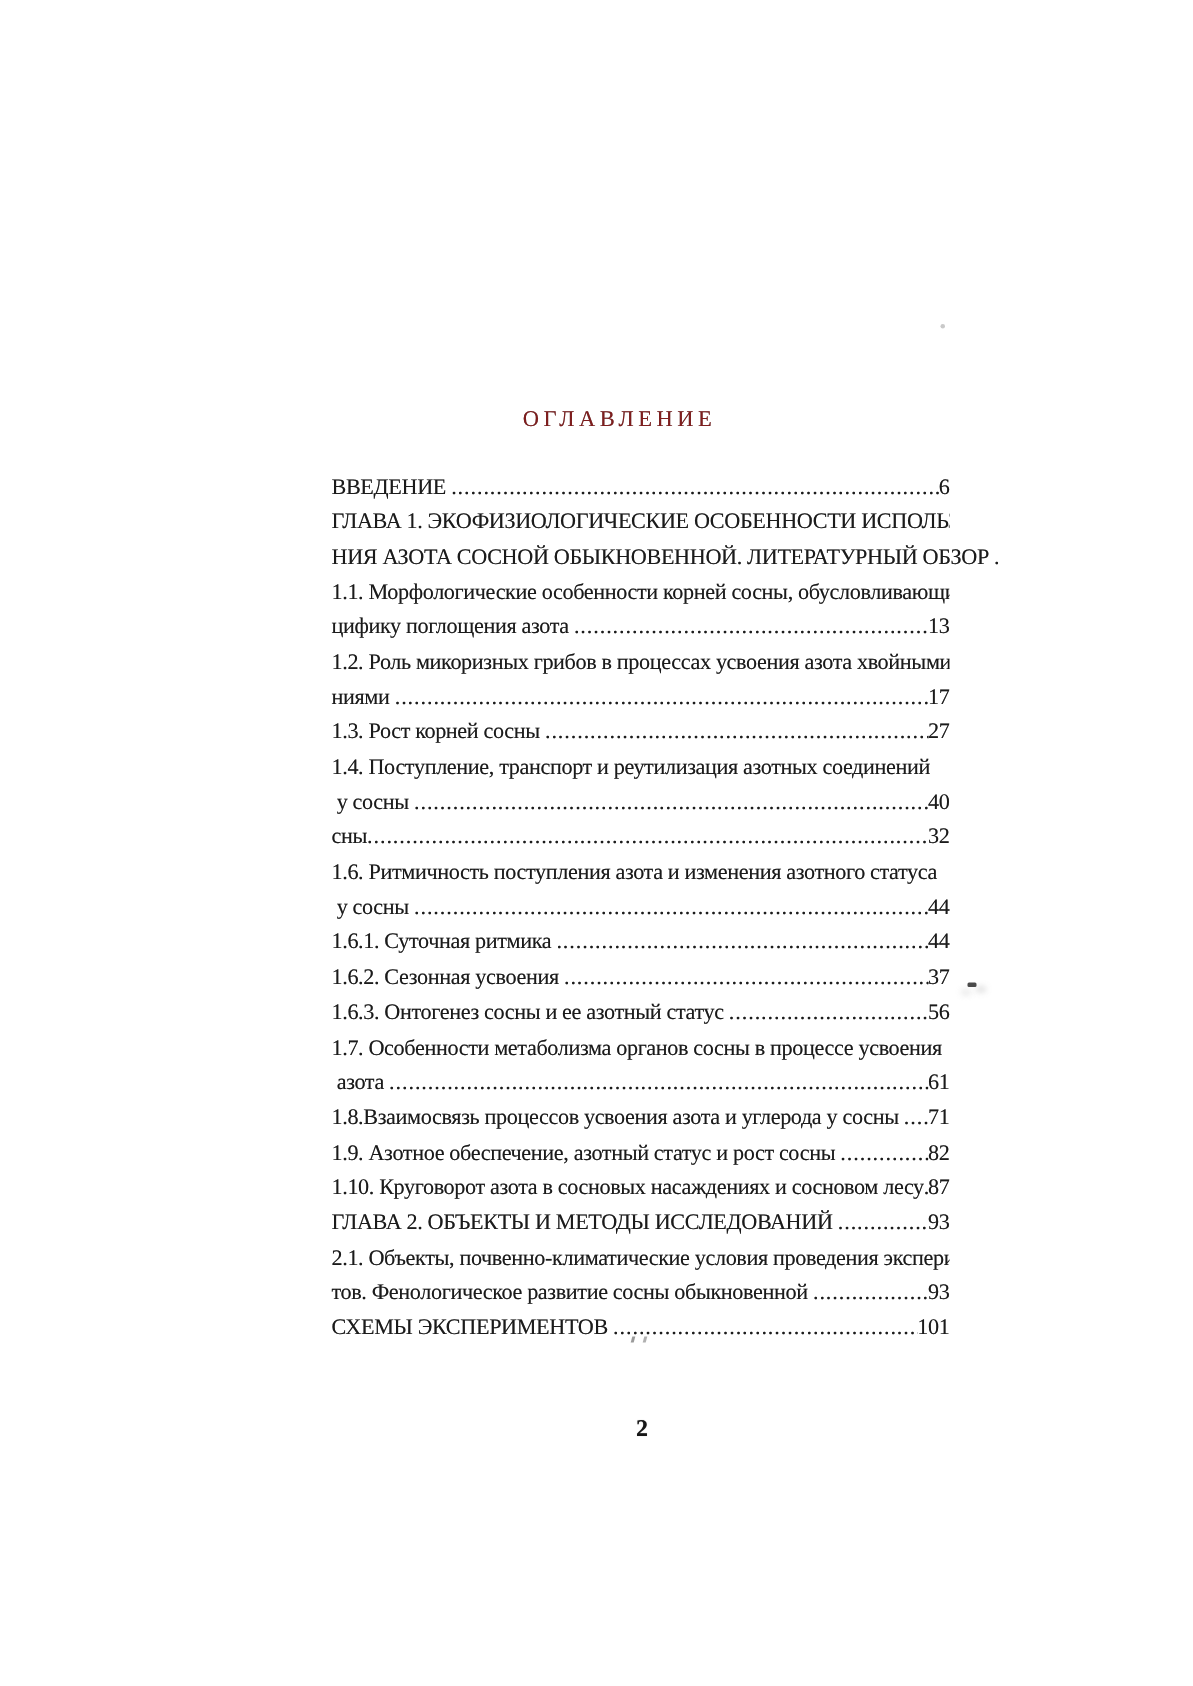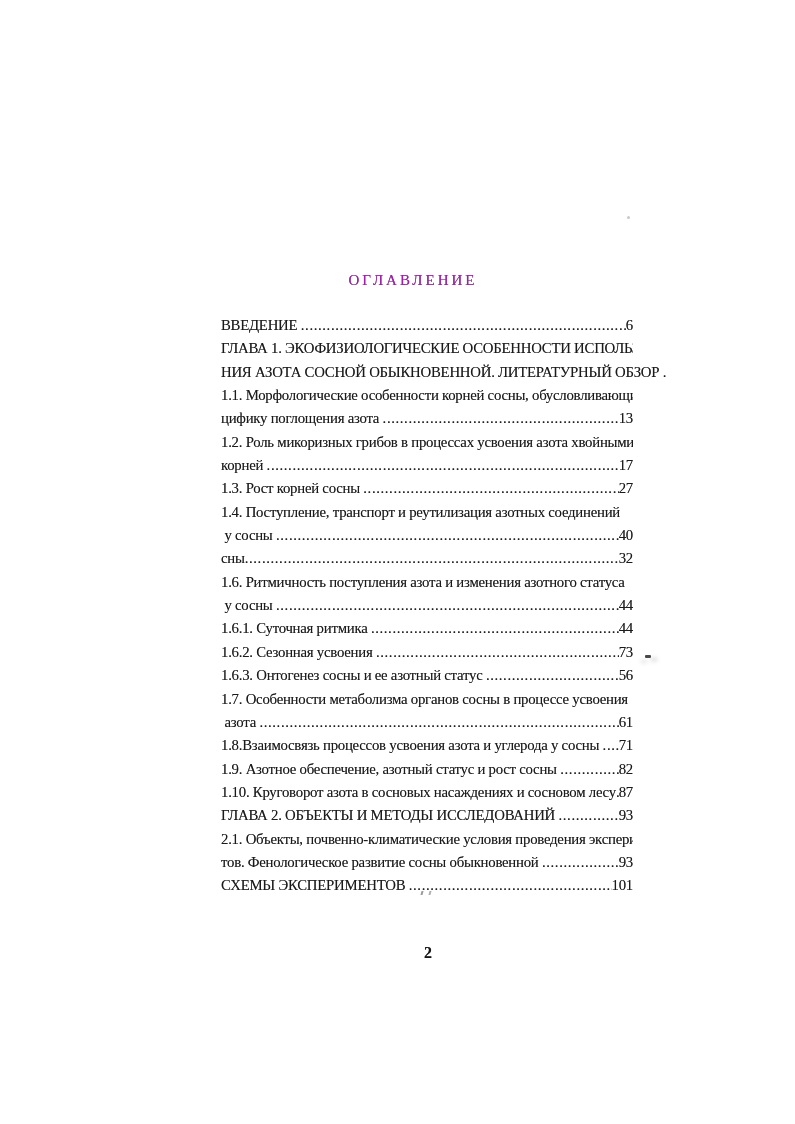--- a/index.html
+++ b/index.html
@@ -22,21 +22,21 @@
   }
   .toc-heading {
     position: absolute;
     left: 193px;
     top: 270px;
     width: 440px;
     text-align: center;
     font-size: 15px;
     letter-spacing: 3px;
     line-height: 20px;
-    color: #a21caf;
+    color: #7f1d1d;
     text-shadow: 0 0 0.4px rgba(0,0,0,0.5);
   }
   .toc {
     position: absolute;
     left: 193px;
     top: 314px;
     width: 440px;
     font-size: 14.8px;
     line-height: 23.35px;
     letter-spacing: -0.25px;
@@ -112,29 +112,29 @@
 <div class="sheet">
   <div class="toc-heading">ОГЛАВЛЕНИЕ</div>
 
   <div class="toc">
       <div class="line"><span class="t">ВВЕДЕНИЕ </span><span class="dots">............................................................................................................................................................................................................................</span><span class="pg">6</span></div>
       <div class="line justify"><span class="t">ГЛАВА 1. ЭКОФИЗИОЛОГИЧЕСКИЕ ОСОБЕННОСТИ ИСПОЛЬЗОВА-</span></div>
       <div class="line"><span class="t">НИЯ АЗОТА СОСНОЙ ОБЫКНОВЕННОЙ. ЛИТЕРАТУРНЫЙ ОБЗОР .</span></div>
       <div class="line justify"><span class="t">1.1. Морфологические особенности корней сосны, обусловливающие спе-</span></div>
       <div class="line"><span class="t">цифику поглощения азота </span><span class="dots">............................................................................................................................................................................................................................</span><span class="pg">13</span></div>
       <div class="line justify"><span class="t">1.2. Роль микоризных грибов в процессах усвоения азота хвойными расте-</span></div>
-      <div class="line"><span class="t">корней </span><span class="dots">............................................................................................................................................................................................................................</span><span class="pg">17</span></div>
+      <div class="line"><span class="t">ниями </span><span class="dots">............................................................................................................................................................................................................................</span><span class="pg">17</span></div>
       <div class="line"><span class="t">1.3. Рост корней сосны </span><span class="dots">............................................................................................................................................................................................................................</span><span class="pg">27</span></div>
       <div class="line"><span class="t">1.4. Поступление, транспорт и реутилизация азотных соединений</span></div>
       <div class="line"><span class="t"> у сосны </span><span class="dots">............................................................................................................................................................................................................................</span><span class="pg">40</span></div>
       <div class="line"><span class="t">сны</span><span class="dots">............................................................................................................................................................................................................................</span><span class="pg">32</span></div>
       <div class="line"><span class="t">1.6. Ритмичность поступления азота и изменения азотного статуса</span></div>
       <div class="line"><span class="t"> у сосны </span><span class="dots">............................................................................................................................................................................................................................</span><span class="pg">44</span></div>
       <div class="line"><span class="t">1.6.1. Суточная ритмика </span><span class="dots">............................................................................................................................................................................................................................</span><span class="pg">44</span></div>
-      <div class="line"><span class="t">1.6.2. Сезонная усвоения </span><span class="dots">............................................................................................................................................................................................................................</span><span class="pg">73</span></div>
+      <div class="line"><span class="t">1.6.2. Сезонная усвоения </span><span class="dots">............................................................................................................................................................................................................................</span><span class="pg">37</span></div>
       <div class="line"><span class="t">1.6.3. Онтогенез сосны и ее азотный статус </span><span class="dots">............................................................................................................................................................................................................................</span><span class="pg">56</span></div>
       <div class="line"><span class="t">1.7. Особенности метаболизма органов сосны в процессе усвоения</span></div>
       <div class="line"><span class="t"> азота </span><span class="dots">............................................................................................................................................................................................................................</span><span class="pg">61</span></div>
       <div class="line"><span class="t">1.8.Взаимосвязь процессов усвоения азота и углерода у сосны </span><span class="dots">............................................................................................................................................................................................................................</span><span class="pg">71</span></div>
       <div class="line"><span class="t">1.9. Азотное обеспечение, азотный статус и рост сосны </span><span class="dots">............................................................................................................................................................................................................................</span><span class="pg">82</span></div>
       <div class="line"><span class="t">1.10. Круговорот азота в сосновых насаждениях и сосновом лесу</span><span class="dots">............................................................................................................................................................................................................................</span><span class="pg">87</span></div>
       <div class="line"><span class="t">ГЛАВА 2. ОБЪЕКТЫ И МЕТОДЫ ИССЛЕДОВАНИЙ </span><span class="dots">............................................................................................................................................................................................................................</span><span class="pg">93</span></div>
       <div class="line justify"><span class="t">2.1. Объекты, почвенно-климатические условия проведения эксперимен-</span></div>
       <div class="line"><span class="t">тов. Фенологическое развитие сосны обыкновенной </span><span class="dots">............................................................................................................................................................................................................................</span><span class="pg">93</span></div>
       <div class="line"><span class="t">СХЕМЫ ЭКСПЕРИМЕНТОВ </span><span class="dots">............................................................................................................................................................................................................................</span><span class="pg">101</span></div>

